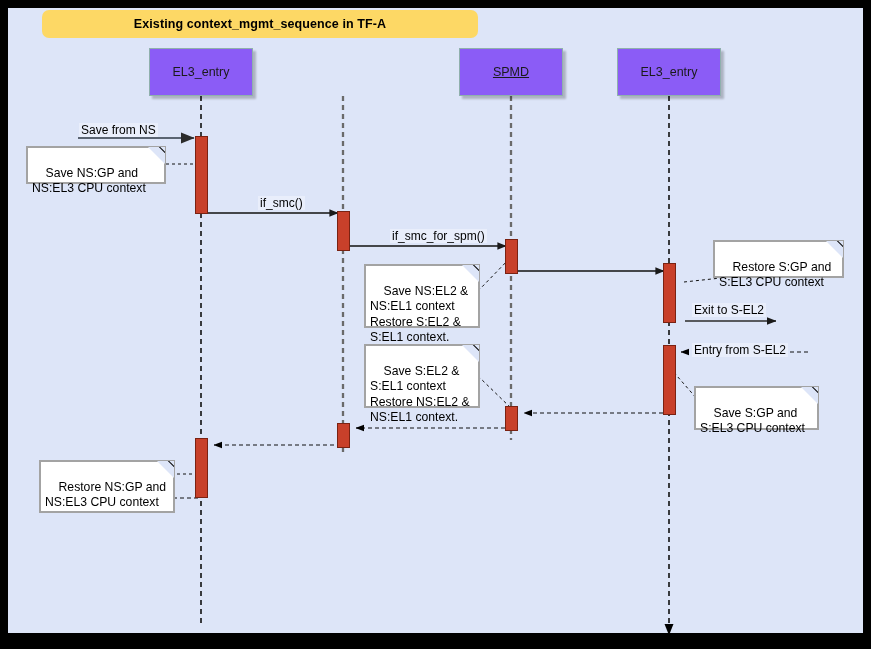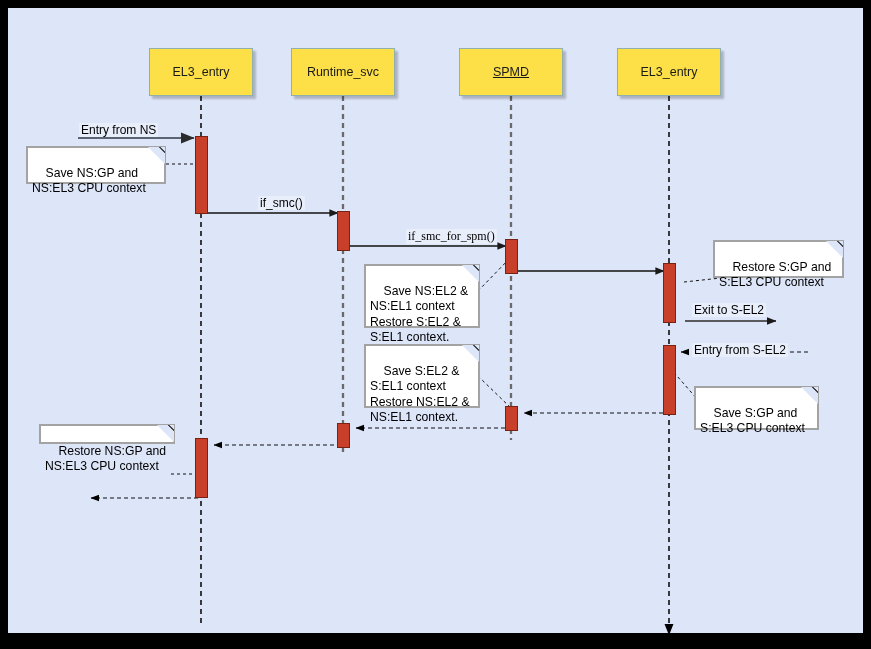--- a/index.html
+++ b/index.html
@@ -47,21 +47,21 @@
     font-weight: bold;
     color: #000;
     letter-spacing: 0.1px;
   }
 
   
   .participant {
     position: absolute;
     width: 104px;
     height: 48px;
-    background: #fde047;
+    background: #8b5cf6;
     border: 1px solid #8fb0ad;
     box-shadow: 3px 3px 2px rgba(0,0,0,0.22);
     display: flex;
     align-items: center;
     justify-content: center;
     font-size: 12.5px;
     color: #1a1a1a;
     box-sizing: border-box;
   }
 
@@ -122,20 +122,23 @@
     background: #c8402a;
     border: 1px solid #7a2212;
     box-sizing: border-box;
   }
 </style>
 </head>
 <body>
 
 <div id="canvas">
 
+  <div id="title-banner">
+    <span>Existing context_mgmt_sequence in TF-A</span>
+  </div>
 
   <svg class="layer" viewBox="0 0 855 625">
     <defs>
       <marker id="arrowSolid" viewBox="0 0 10 10" refX="9.5" refY="5" markerWidth="7" markerHeight="7" orient="auto-start-reverse">
         <path d="M 0 1 L 10 5 L 0 9 z" fill="#1a1a1a"></path>
       </marker>
       <marker id="arrowSolidGrey" viewBox="0 0 10 10" refX="9.5" refY="5" markerWidth="7" markerHeight="7" orient="auto-start-reverse">
         <path d="M 0 1 L 10 5 L 0 9 z" fill="#2b2b2b"></path>
       </marker>
       <marker id="arrowDashEnd" viewBox="0 0 10 10" refX="9.5" refY="5" markerWidth="7" markerHeight="7" orient="auto-start-reverse">
@@ -182,43 +185,40 @@
 
     <line x1="333" y1="437" x2="206" y2="437" stroke="#111111" stroke-width="1.2" stroke-dasharray="4,3" marker-end="url(#arrowDashEnd)"></line>
 
     <line x1="163" y1="466" x2="190" y2="466" stroke="#111" stroke-width="1" stroke-dasharray="3,3"></line>
 
     <line x1="190" y1="490" x2="83" y2="490" stroke="#111111" stroke-width="1.2" stroke-dasharray="4,3" marker-end="url(#arrowDashEnd)"></line>
   </svg>
 
   <div class="participant" style="left:141px; top:40px;">
     <span>EL3_entry</span>
-  </div>
-  <div class="participant" style="left:283px; top:40px;">
-    <span>Runtime_svc</span>
   </div>
   <div class="participant" style="left:451px; top:40px;text-decoration:underline;">
     <span>SPMD</span>
   </div>
   <div class="participant" style="left:609px; top:40px;">
     <span>EL3_entry</span>
   </div>
 
   <div class="activation" style="left:187px; top:128px; width:13px; height:78px;"></div>
   <div class="activation" style="left:329px; top:203px; width:13px; height:40px;"></div>
   <div class="activation" style="left:497px; top:231px; width:13px; height:35px;"></div>
   <div class="activation" style="left:655px; top:255px; width:13px; height:60px;"></div>
   <div class="activation" style="left:655px; top:337px; width:13px; height:70px;"></div>
   <div class="activation" style="left:497px; top:398px; width:13px; height:25px;"></div>
   <div class="activation" style="left:329px; top:415px; width:13px; height:25px;"></div>
   <div class="activation" style="left:187px; top:430px; width:13px; height:60px;"></div>
 
-  <div class="msg-label" style="left:71px; top:115px;">Entry from NS</div>
+  <div class="msg-label" style="left:71px; top:115px;">Save from NS</div>
   <div class="msg-label" style="left:238px; top:188px;margin-left:12px;">if_smc()</div>
-  <div class="msg-label" style="left:398px; top:221px;font-family:Liberation Serif, serif;">if_smc_for_spm()</div>
+  <div class="msg-label" style="left:382px; top:221px;">if_smc_for_spm()</div>
   <div class="msg-label" style="left:684px; top:295px;">Exit to S-EL2</div>
   <div class="msg-label" style="left:684px; top:335px;">Entry from S-EL2</div>
 
   <div class="note" style="left:18px; top:138px; width:140px; height:38px;">
     <span>Save NS:GP and
 NS:EL3 CPU context</span>
     <span class="fold"></span>
     <span class="foldline"></span>
   </div>
 
@@ -247,20 +247,20 @@
     <span class="foldline"></span>
   </div>
 
   <div class="note" style="left:686px; top:378px; width:125px; height:44px;">
     <span>Save S:GP and
 S:EL3 CPU context</span>
     <span class="fold"></span>
     <span class="foldline"></span>
   </div>
 
-  <div class="note" style="left:31px; top:416px; width:136px; height:20px;">
+  <div class="note" style="left:31px; top:452px; width:136px; height:53px;">
     <span>Restore NS:GP and
 NS:EL3 CPU context</span>
     <span class="fold"></span>
     <span class="foldline"></span>
   </div>
 
 </div>
 
 </body></html>

